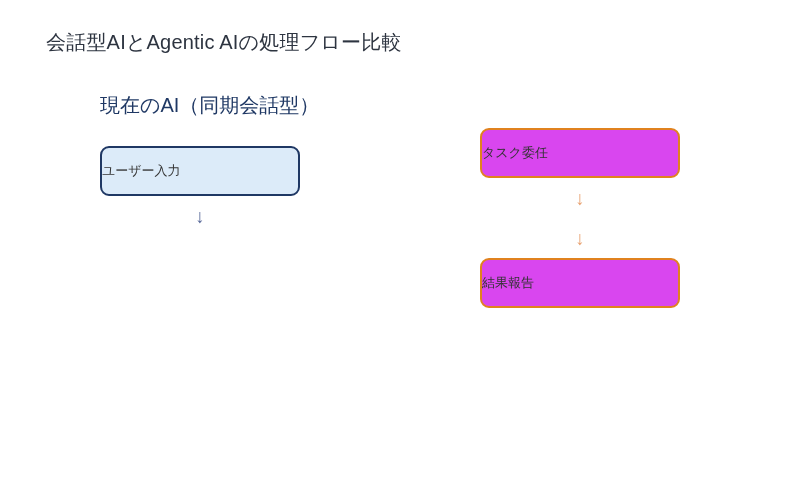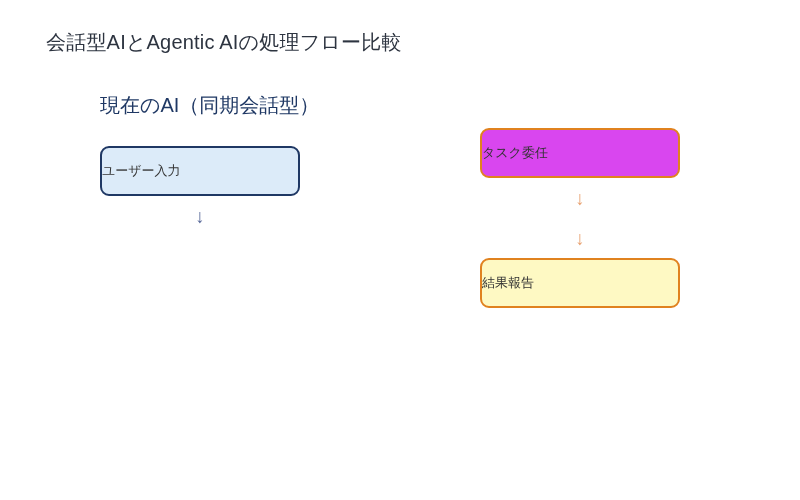--- a/index.html
+++ b/index.html
@@ -132,21 +132,21 @@
 
         <div class="node orange" style="background: #d946ef; border-color: rgb(224, 130, 31);">
           <span>タスク委任</span>
         </div>
 
         <div class="arrow orange" style="color: rgb(232, 162, 113);">↓</div>
 
 
         <div class="arrow orange" style="color: rgb(232, 162, 113);">↓</div>
 
-        <div class="node orange" style="background: #fef9c3; border-color: rgb(224, 130, 31);">
+        <div class="node orange" style="background: #d946ef; border-color: rgb(224, 130, 31);">
           <span>結果報告</span>
         </div>
 
       </div>
     </div>
 
   </div>
 </div>
 
 </body></html>

